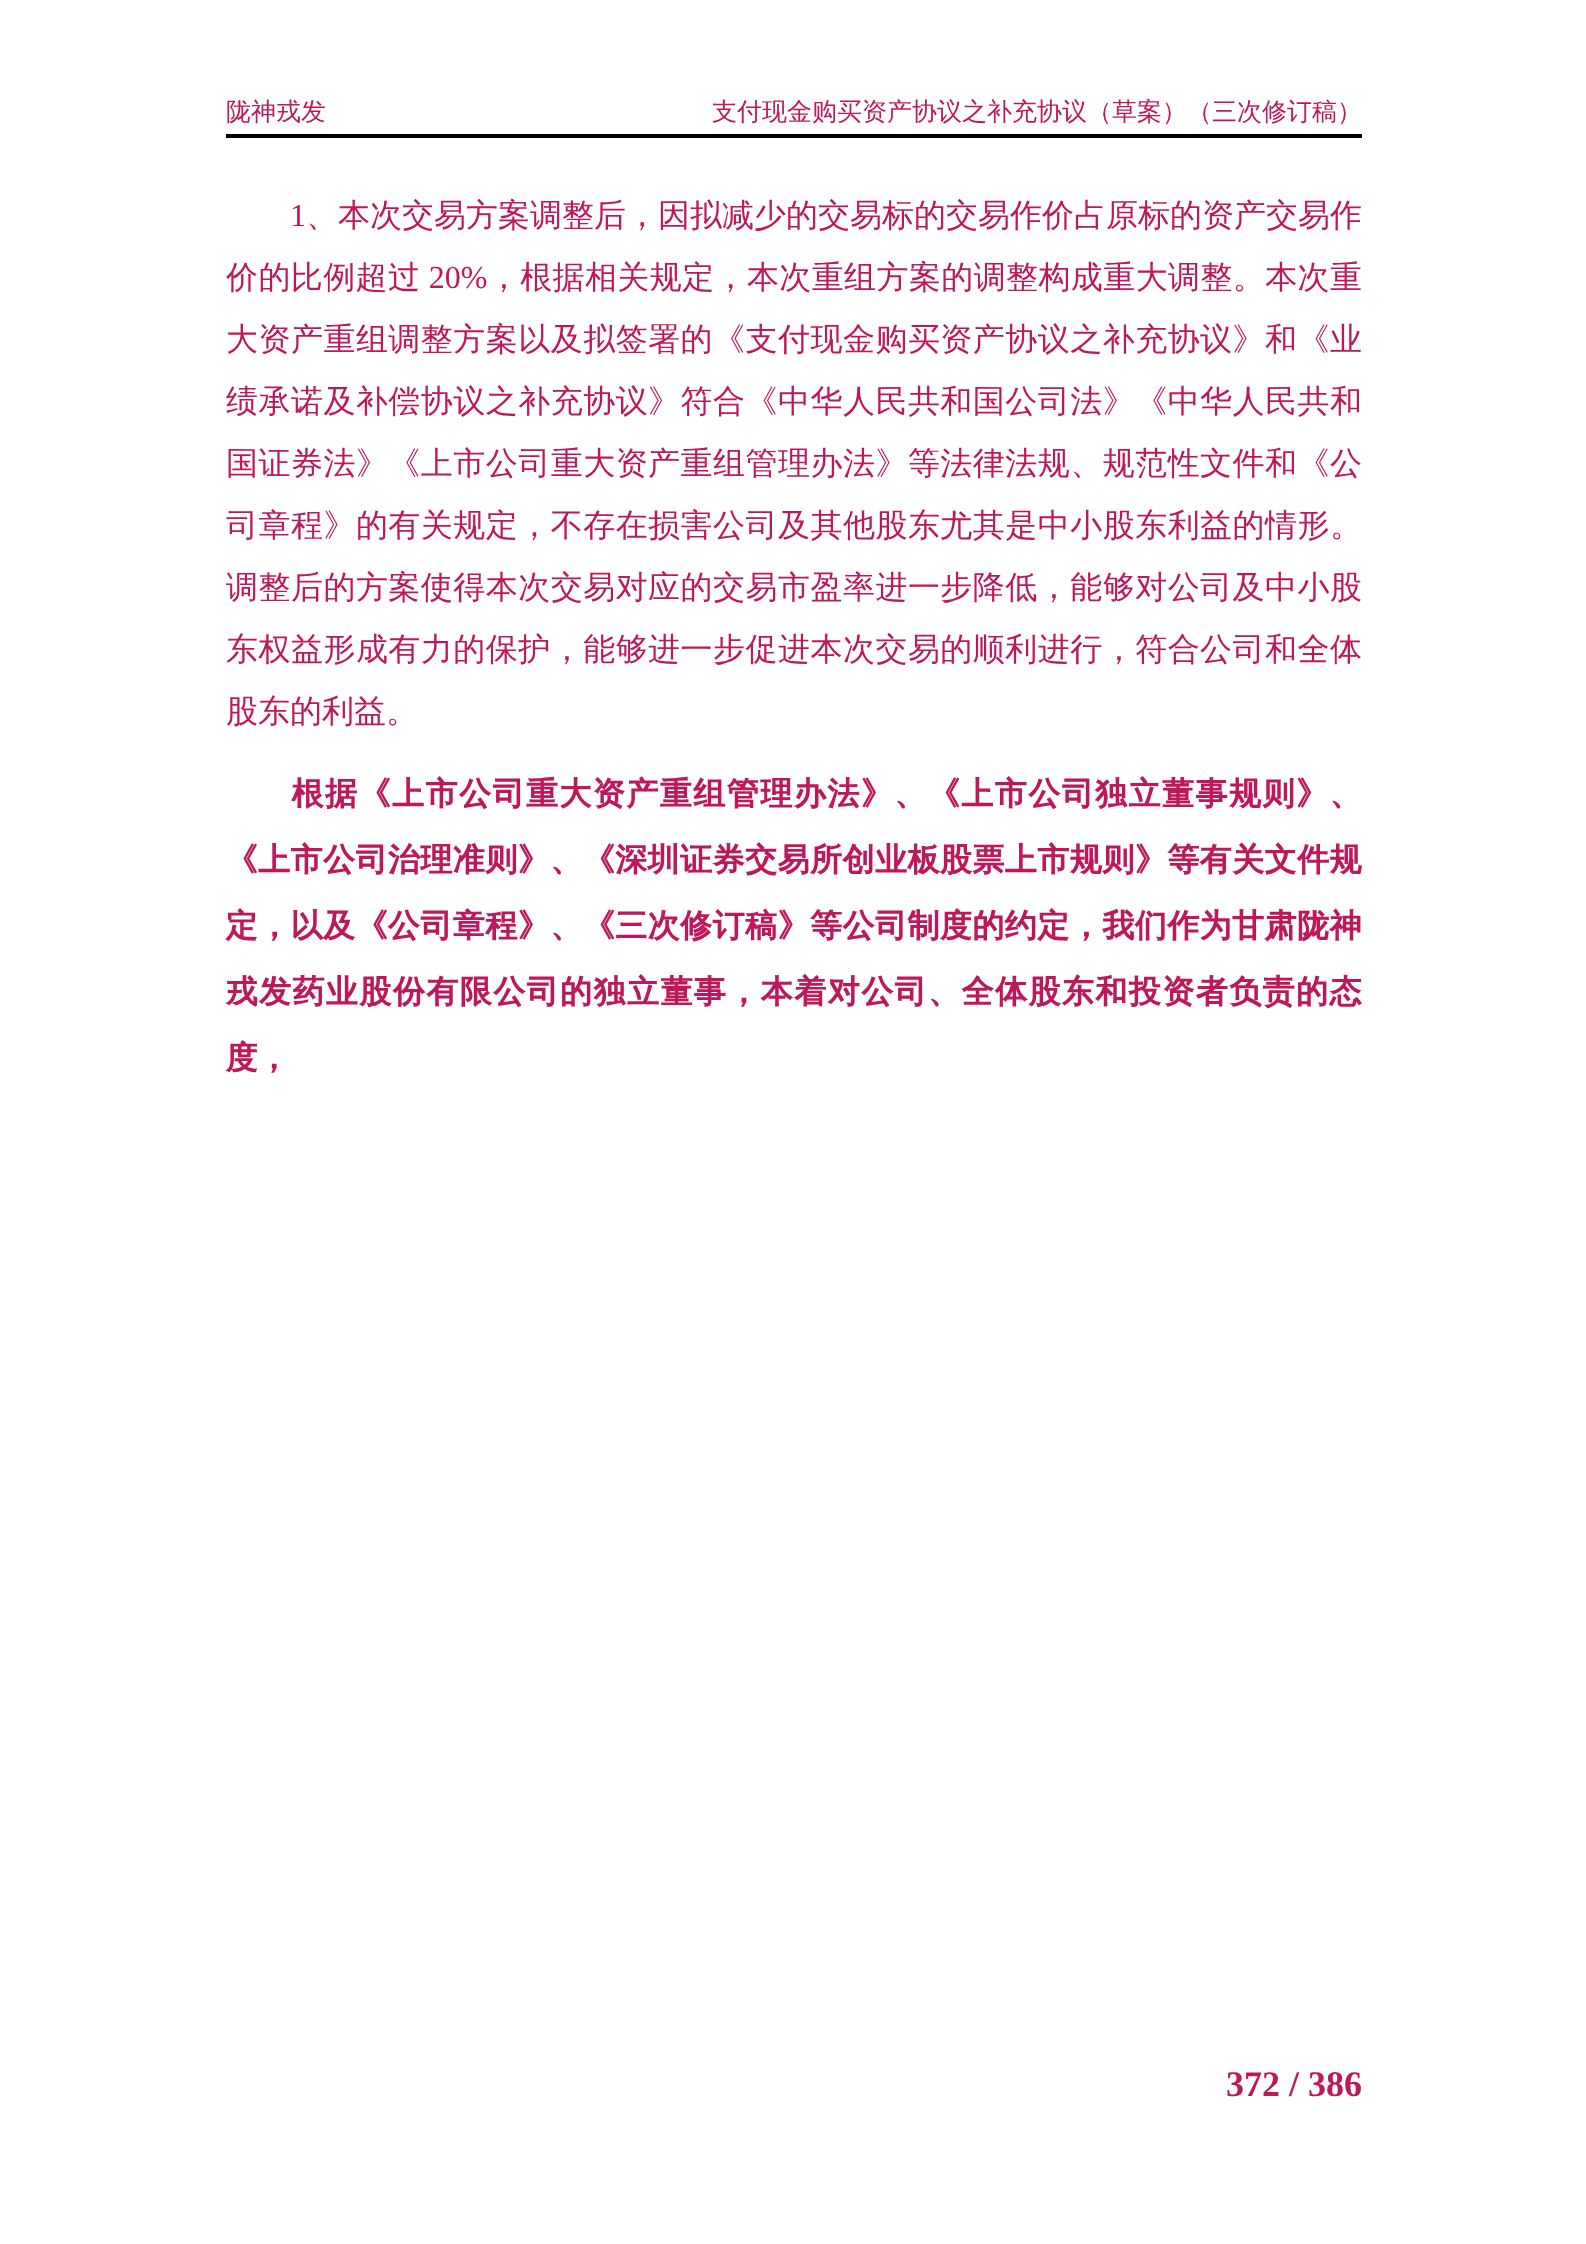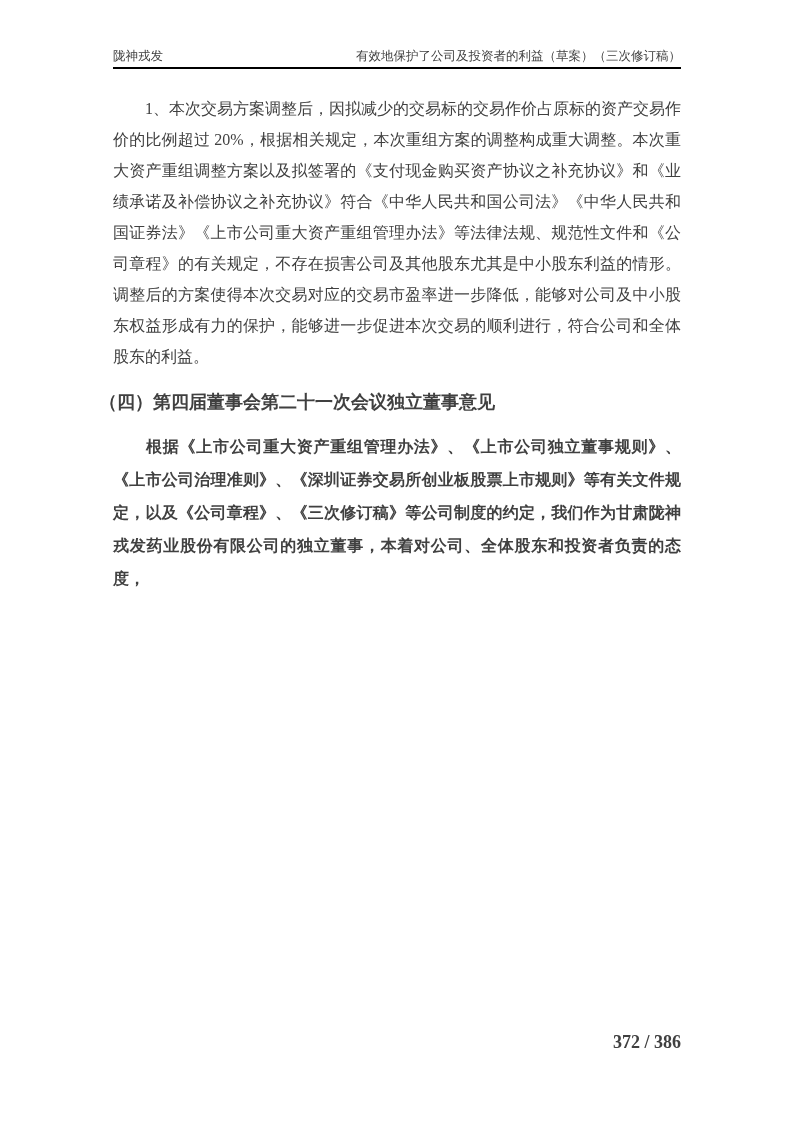--- a/index.html
+++ b/index.html
@@ -6,21 +6,21 @@
     margin: 0;
     padding: 0;
     background: #ffffff;
   }
   .page {
     position: relative;
     width: 793px;
     height: 1122px;
     box-sizing: border-box;
     background: #ffffff;
-    color: #404040;
+    color: #be185d;
     font-family: "Liberation Serif", "DejaVu Serif", serif;
     padding: 48px 112px 0 113px;
     overflow: hidden;
   }
   .header {
     display: flex;
     justify-content: space-between;
     align-items: flex-end;
     border-bottom: 2px solid #000000;
     padding-bottom: 3px;
@@ -61,30 +61,29 @@
     line-height: 15px;
   }
 </style>
 </head>
 <body>
 
 <div class="page">
 
   <div class="header">
     <span>陇神戎发</span>
-    <span>有效地保护了公司及投资者的利益（草案）（三次修订稿）</span>
+    <span>支付现金购买资产协议之补充协议（草案）（三次修订稿）</span>
   </div>
 
   <div class="content">
     <p class="body-para">1、本次交易方案调整后，因拟减少的交易标的交易作价占原标的资产交易作价的比例超过 20%，根据相关规定，本次重组方案的调整构成重大调整。本次重大资产重组调整方案以及拟签署的《支付现金购买资产协议之补充协议》和《业绩承诺及补偿协议之补充协议》符合《中华人民共和国公司法》《中华人民共和国证券法》《上市公司重大资产重组管理办法》等法律法规、规范性文件和《公司章程》的有关规定，不存在损害公司及其他股东尤其是中小股东利益的情形。调整后的方案使得本次交易对应的交易市盈率进一步降低，能够对公司及中小股东权益形成有力的保护，能够进一步促进本次交易的顺利进行，符合公司和全体股东的利益。</p>
 
 
 
 
-    <h2 class="section-heading">（四）第四届董事会第二十一次会议独立董事意见</h2>
 
     <p class="bold-para">根据《上市公司重大资产重组管理办法》、《上市公司独立董事规则》、《上市公司治理准则》、《深圳证券交易所创业板股票上市规则》等有关文件规定，以及《公司章程》、《三次修订稿》等公司制度的约定，我们作为甘肃陇神戎发药业股份有限公司的独立董事，本着对公司、全体股东和投资者负责的态度，</p>
   </div>
 
   <div class="footer">
     <span>372 / 386</span>
   </div>
 
 </div>
 

